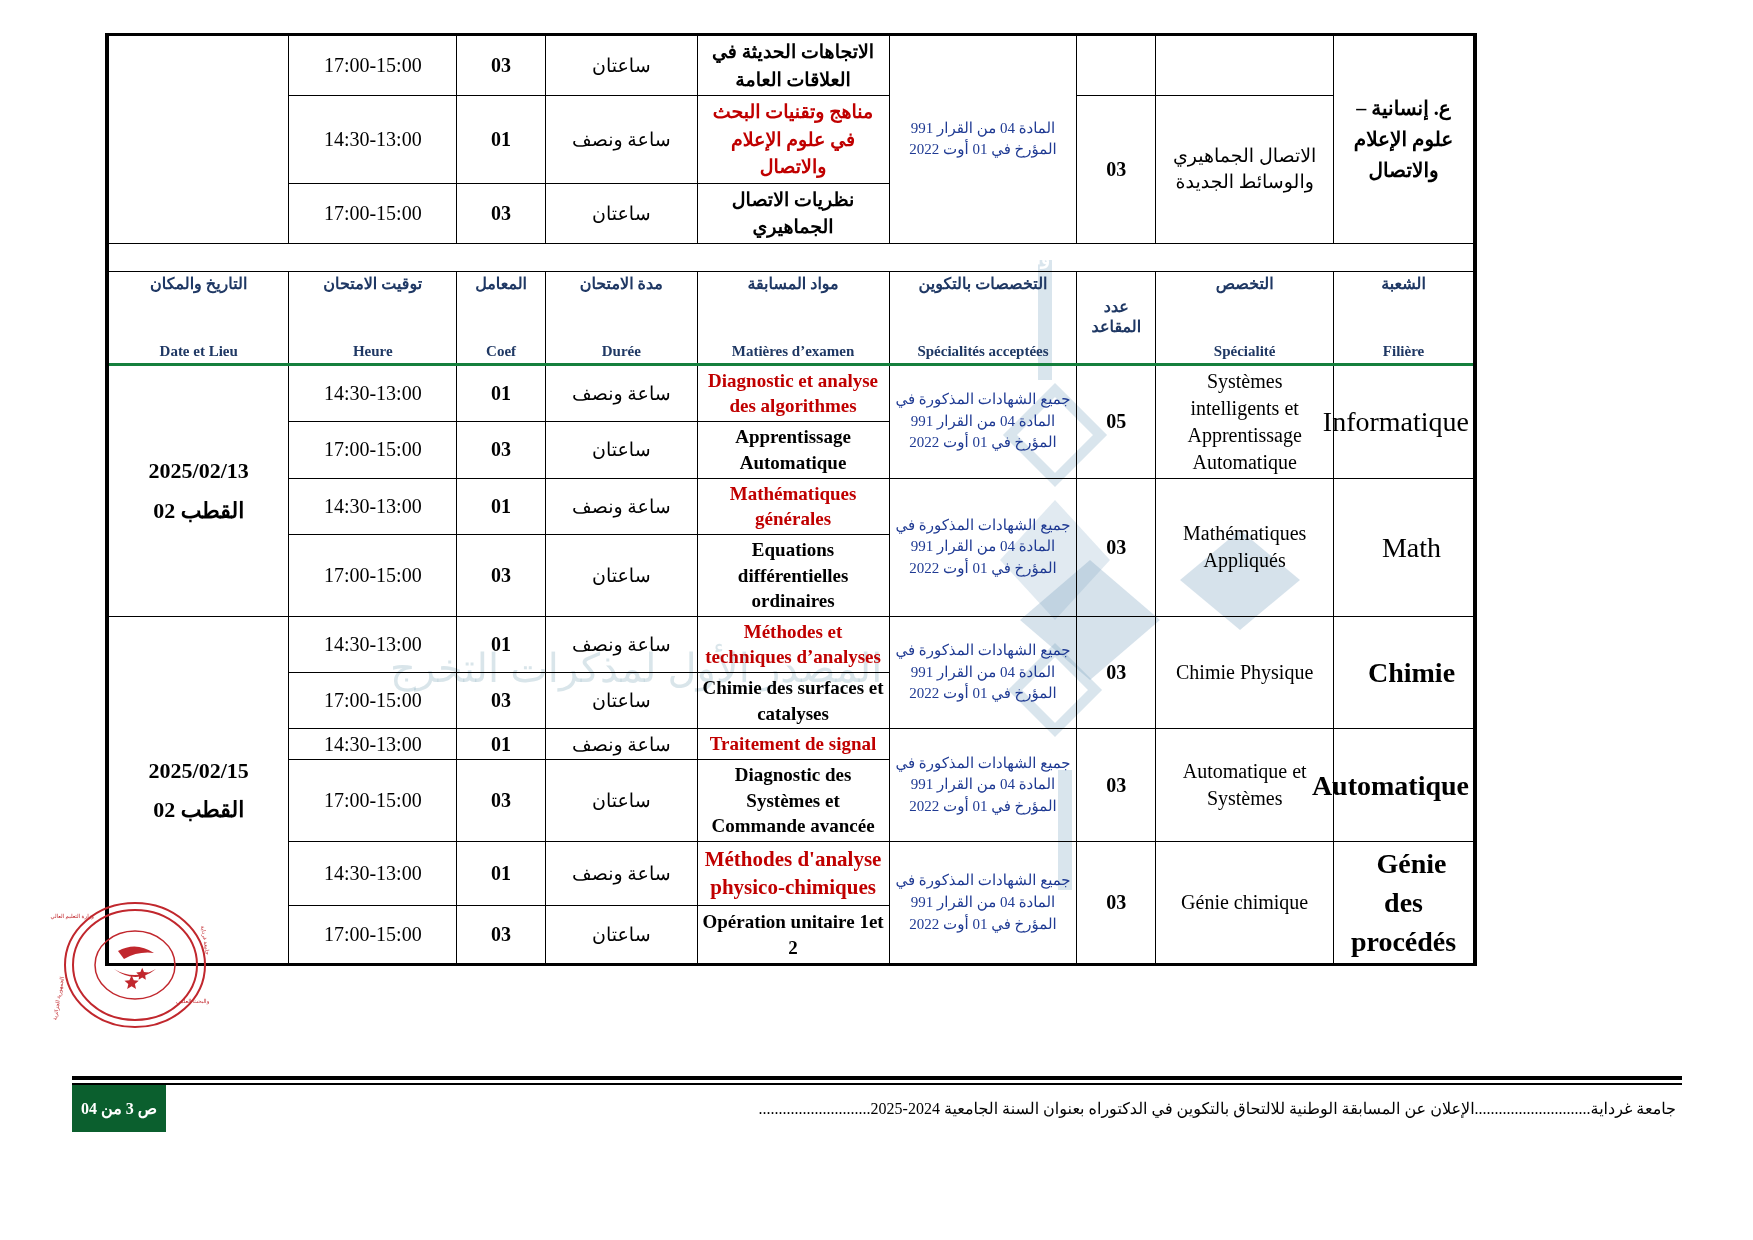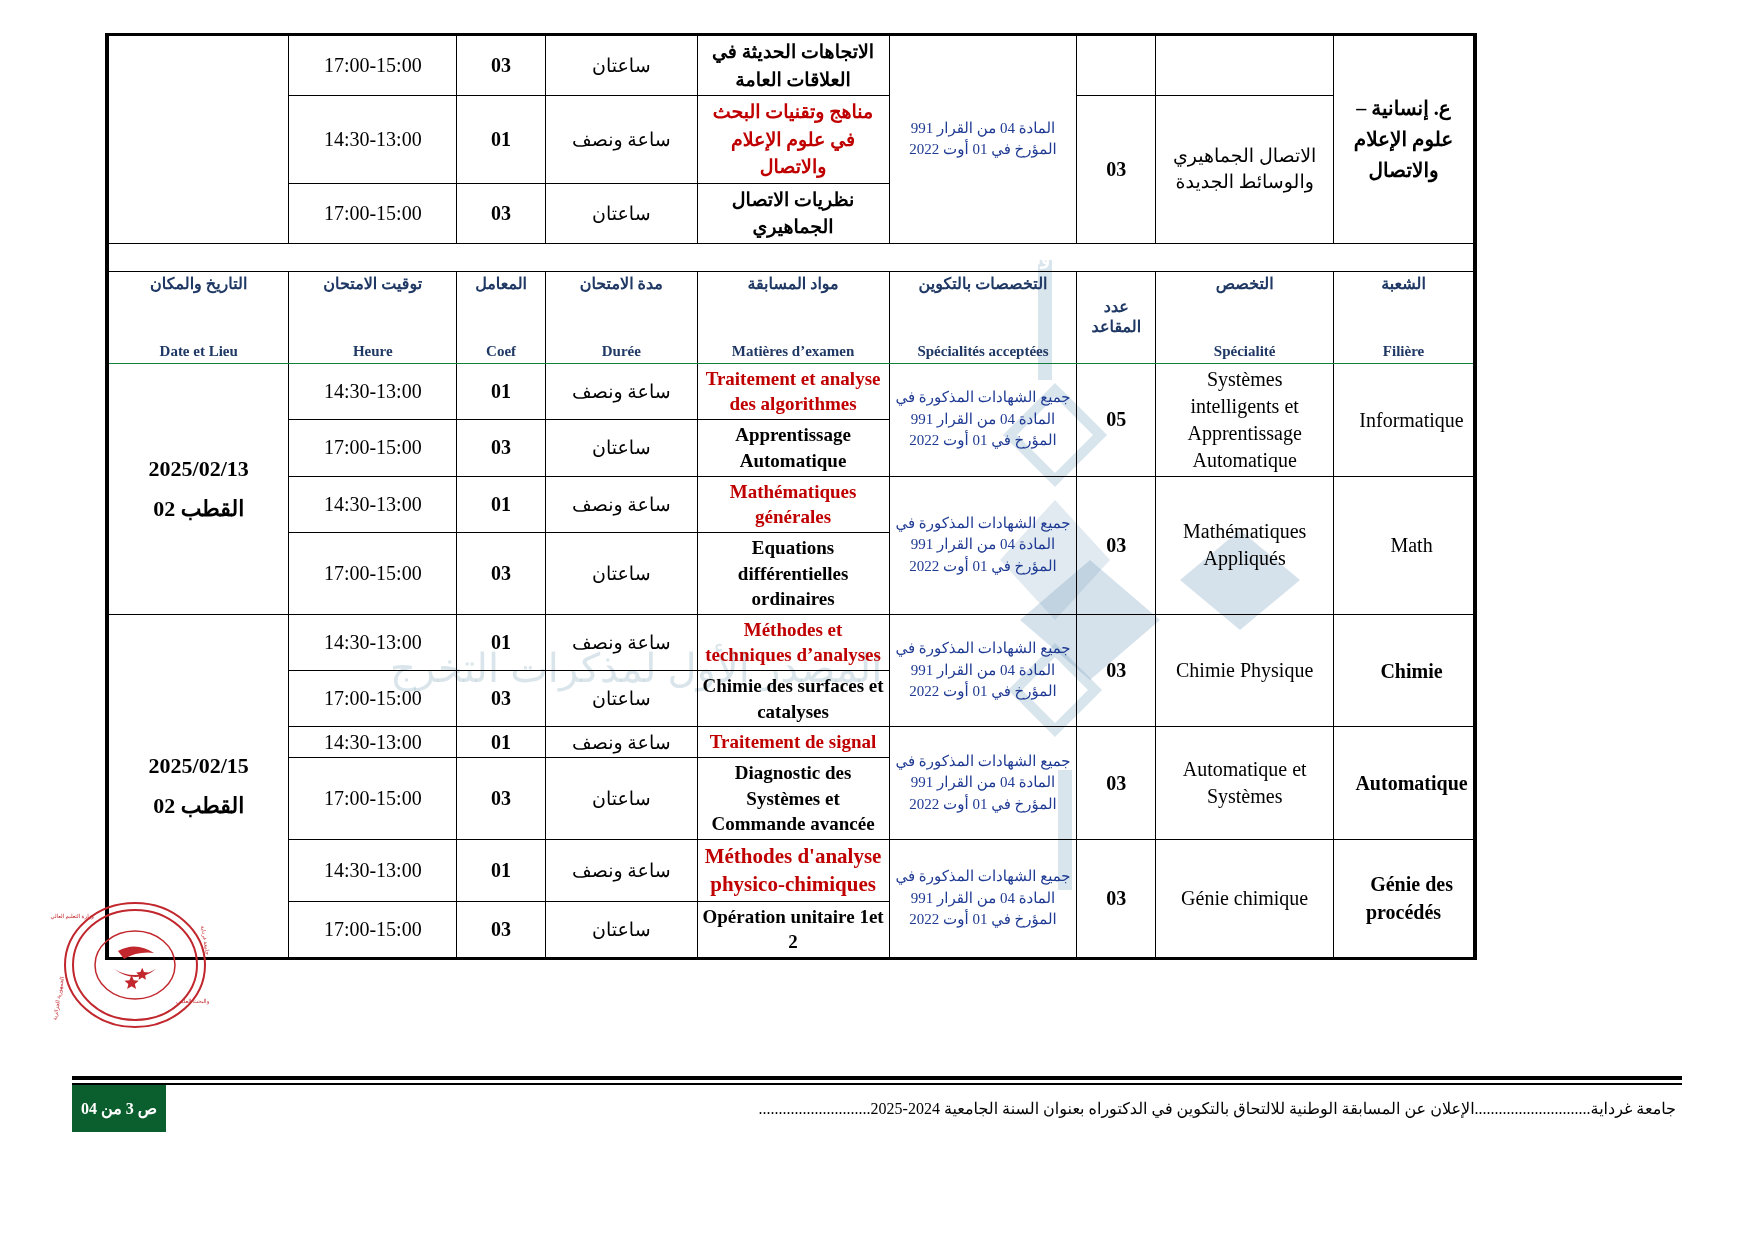--- a/index.html
+++ b/index.html
@@ -95,32 +95,32 @@
   .hdr td{
     background:#f2f2f2;
     color:#1f3864;
     font-family:"Liberation Sans",sans-serif;
     font-weight:bold;
     padding:4px 2px;
     line-height:1.25;
   }
   .hdr .ar{font-size:16px;display:block;}
   .hdr .fr{font-size:15px;display:block;font-weight:bold;direction:ltr;margin-top:48px;}
-  .hdr.soft td{border-bottom:1px solid #15803d;}
+  .hdr.soft td{border-bottom:3px solid #15803d;}
 
   
   .ar{direction:rtl;font-family:"Liberation Serif",serif;}
   .fr{direction:ltr;font-family:"Liberation Serif",serif;}
   .time{font-size:20px;direction:ltr;font-family:"Liberation Serif",serif;}
   .coef{font-size:20px;font-weight:bold;direction:ltr;}
   .dur{font-size:19px;direction:rtl;}
   .seats{font-size:20px;font-weight:bold;direction:ltr;}
   .spec{font-size:20px;line-height:1.35;direction:ltr;}
   .spec-ar{font-size:19px;line-height:1.4;direction:rtl;}
-  .filiere{font-size:20px;line-height:1.4;direction:ltr;margin-left:16px;}
+  .filiere{font-size:28px;line-height:1.4;direction:ltr;margin-left:16px;}
   .filiere.b{font-weight:bold;}
   .filiere-ar{font-size:20px;line-height:1.55;direction:rtl;font-weight:bold;}
   .matiere{font-size:19px;line-height:1.35;font-weight:bold;direction:ltr;}
   .matiere.red{color:#c00000;}
   .matiere-ar{font-size:19px;line-height:1.45;font-weight:bold;direction:rtl;}
   .matiere-ar.red{color:#c00000;}
   .accept{font-size:15px;line-height:1.45;color:#1f3a93;direction:rtl;}
   .datecell{font-size:22px;font-weight:bold;line-height:1.8;}
   .datecell .d1{direction:ltr;display:block;}
   .datecell .d2{direction:rtl;display:block;}
@@ -283,21 +283,21 @@
             <span class="ar">التاريخ والمكان</span>
             <span class="fr">Date et Lieu</span>
           </td>
         </tr>
 
         <tr class="rowhl">
           <td class="edge-r nohl" rowspan="2"><span class="filiere">Informatique</span></td>
           <td class="nohl" rowspan="2"><span class="spec">Systèmes intelligents et Apprentissage Automatique</span></td>
           <td class="nohl" rowspan="2"><span class="seats">05</span></td>
           <td class="nohl" rowspan="2"><span class="accept">جميع الشهادات المذكورة في المادة 04 من القرار 991 المؤرخ في 01 أوت 2022</span></td>
-          <td><span class="matiere red">Traitement et analyse des algorithmes</span></td>
+          <td><span class="matiere red">Diagnostic et analyse des algorithmes</span></td>
           <td><span class="dur">ساعة ونصف</span></td>
           <td><span class="coef">01</span></td>
           <td><span class="time">14:30-13:00</span></td>
           <td class="edge-l nohl" rowspan="4">
             <span class="datecell">
               <span class="d1">2025/02/13</span>
               <span class="d2">القطب 02</span>
             </span>
           </td>
         </tr>

